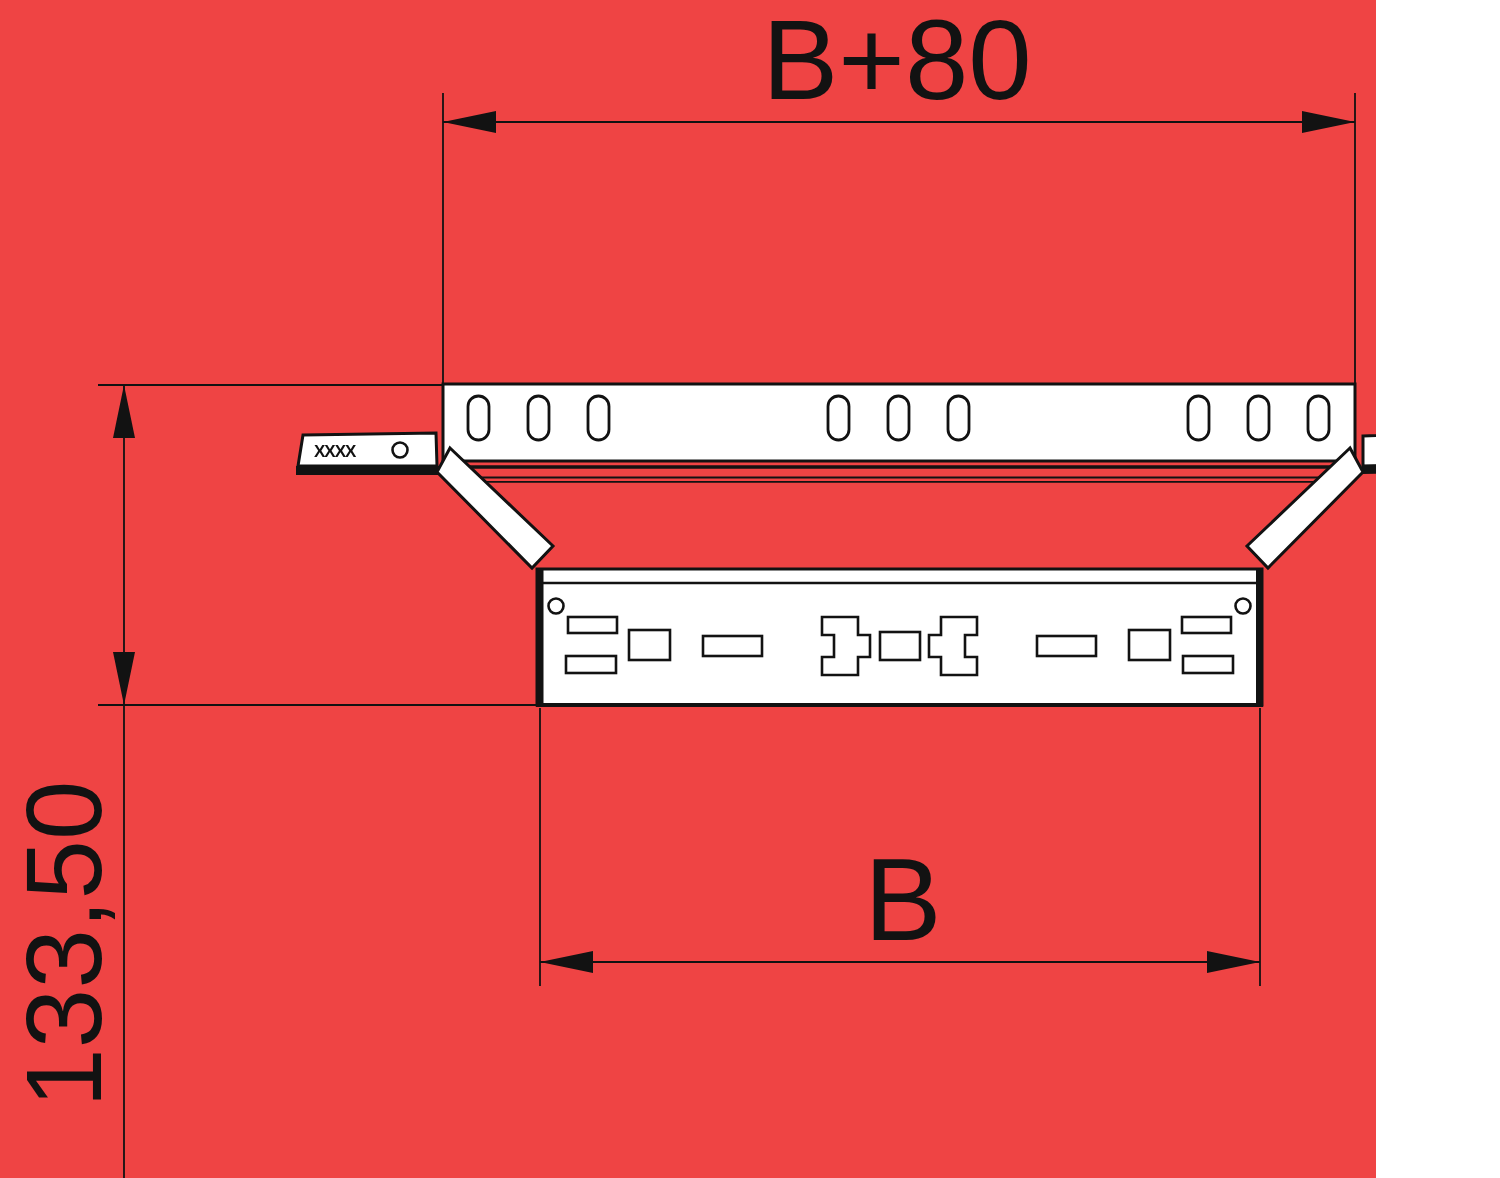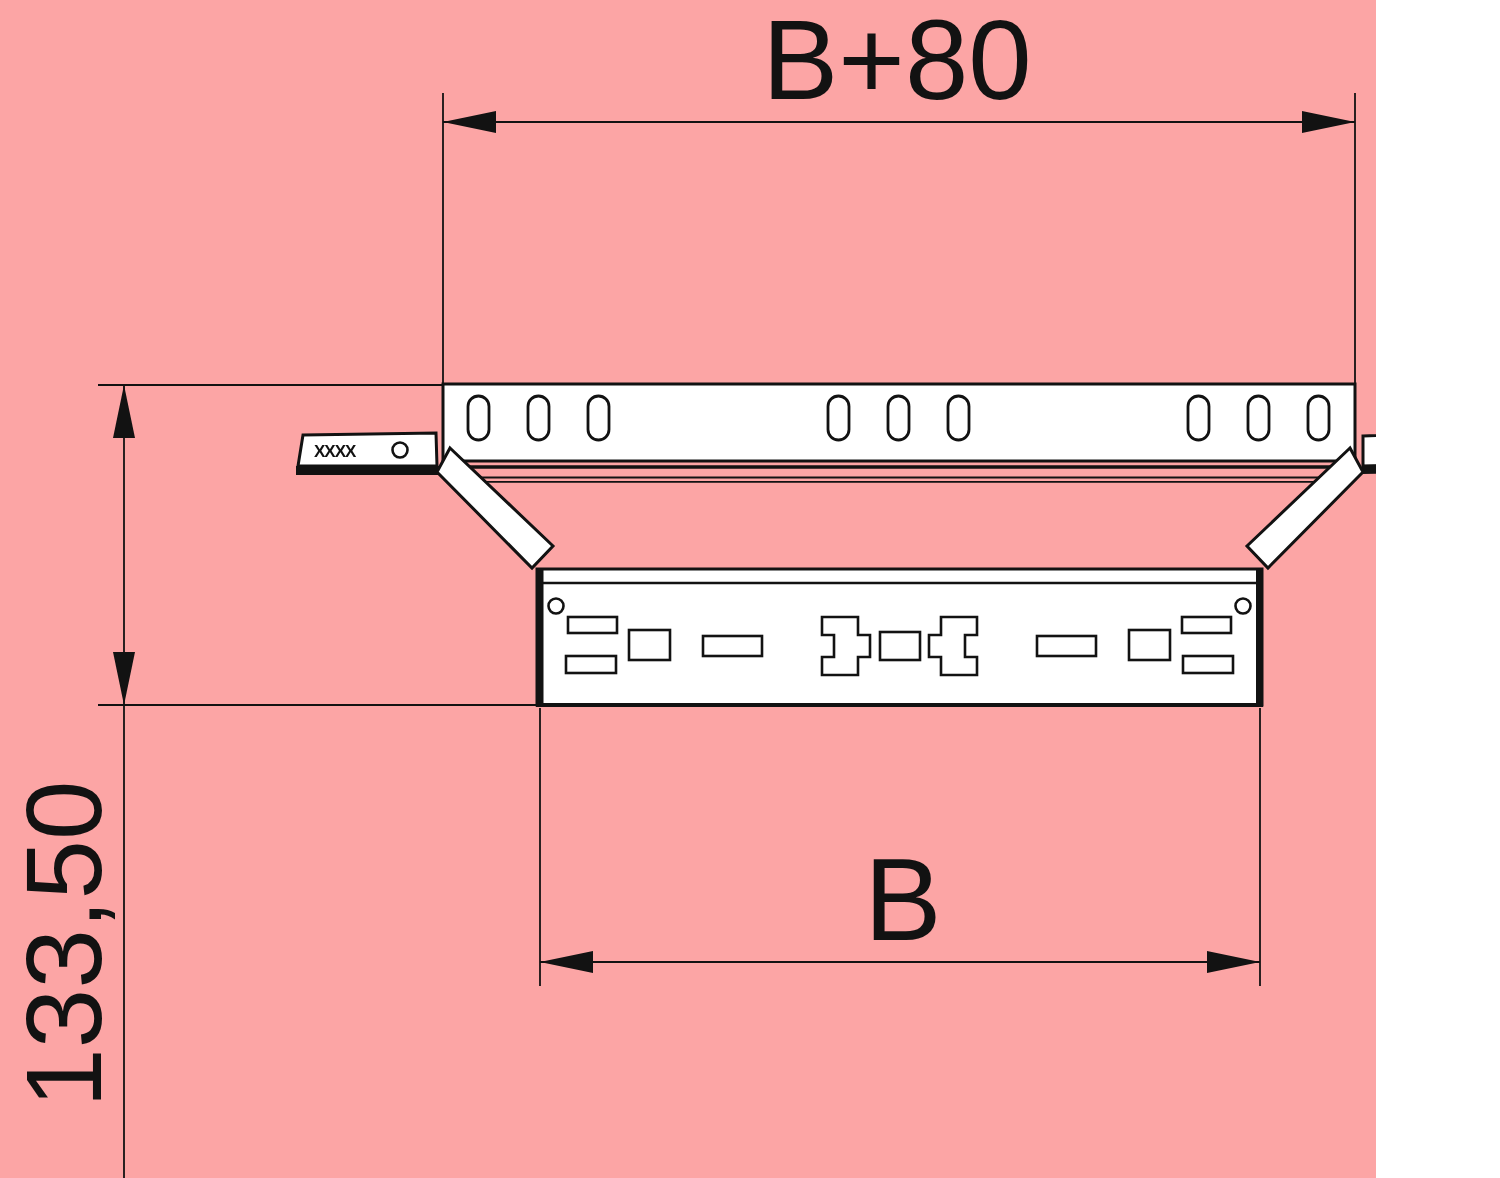--- a/index.html
+++ b/index.html
@@ -3,21 +3,21 @@
 <meta charset="utf-8">
 <style>
   html, body {
     margin: 0;
     padding: 0;
     background: #ffffff;
   }
   .canvas {
     width: 1376px;
     height: 1178px;
-    background: #fca5a5;
+    background: #ef4444;
     position: relative;
     overflow: hidden;
   }
   svg { display: block; }
   .dim-text {
     font-family: "Liberation Sans", "DejaVu Sans", sans-serif;
     fill: #121212;
   }
   .stamp-text {
     font-family: "Liberation Sans", "DejaVu Sans", sans-serif;

